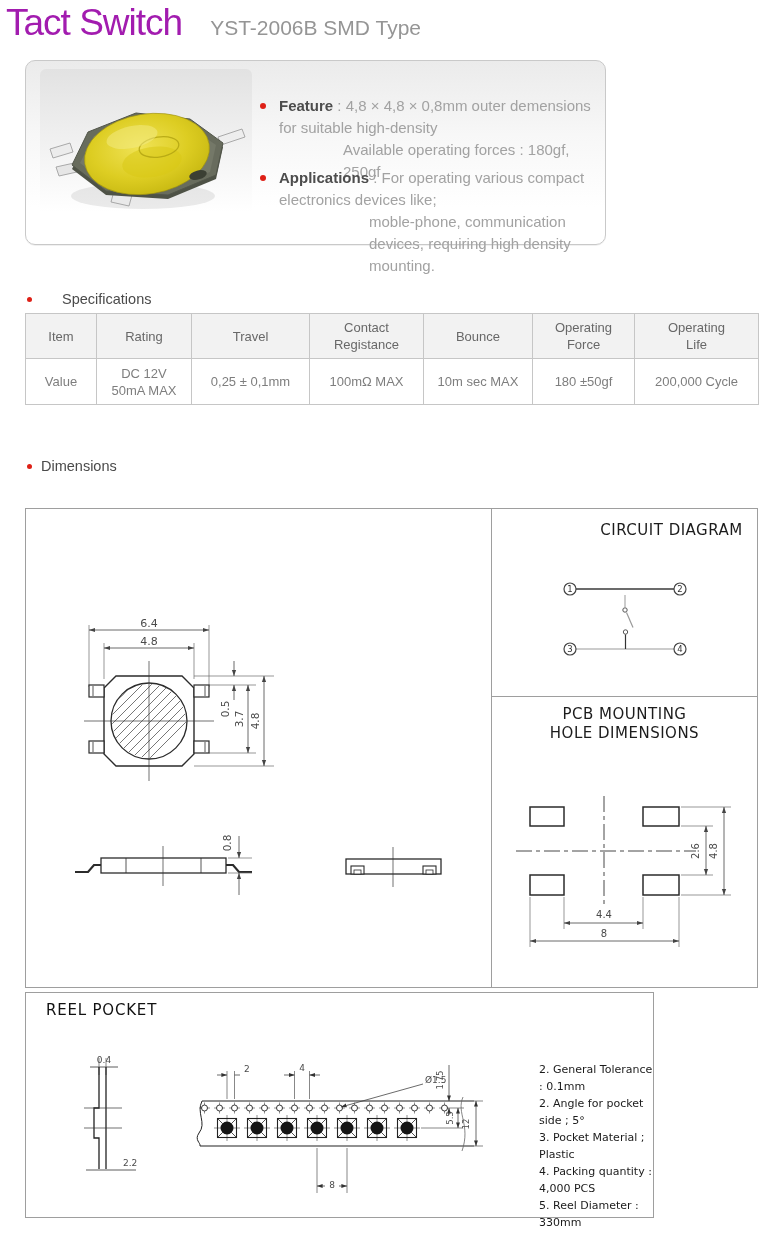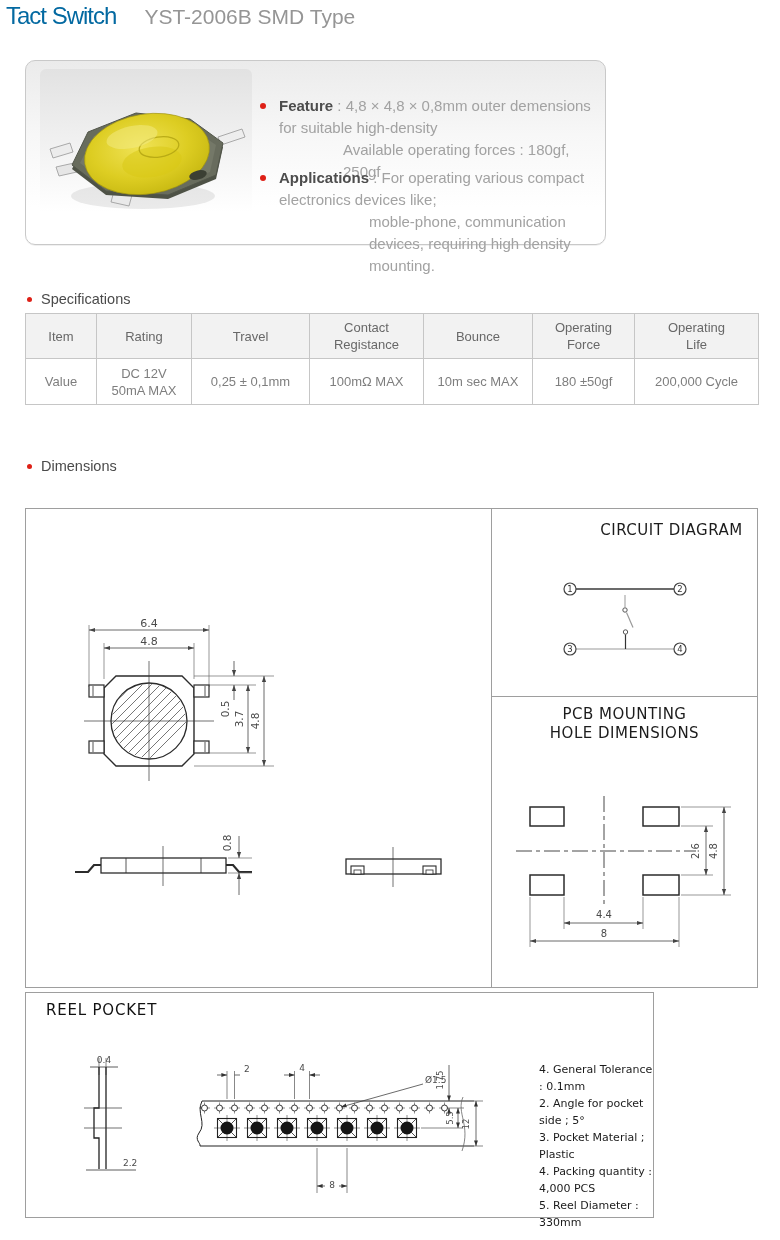--- a/index.html
+++ b/index.html
@@ -1,21 +1,21 @@
 <!DOCTYPE html>
 <html><head>
 <meta charset="utf-8">
 <style>
   * { margin:0; padding:0; box-sizing:border-box; }
   body { background:#ffffff; font-family:"Liberation Sans", sans-serif; }
   .page { position:relative; width:780px; height:1240px; background:#fff; overflow:hidden; }
 
   
   .hdr { position:absolute; left:6px; top:2px; display:flex; align-items:baseline; }
-  .hdr .t { font-size:24px; color:#0369a1; letter-spacing:-1px; }
+  .hdr .t { font-size:37px; color:#a21caf; letter-spacing:-1px; }
   .hdr .s { font-size:21px; color:#959595; margin-left:28px; }
 
   
   .ovbox { position:absolute; left:25px; top:60px; width:581px; height:185px;
            border:1px solid #c9c9c9; border-radius:10px;
            background:linear-gradient(180deg,#ebebeb 0%,#f7f7f7 40%,#ffffff 80%);
            box-shadow:0 1px 0 rgba(0,0,0,0.06); }
   .ov-item { position:absolute; padding-left:21px; font-size:15px; line-height:22px; color:#a2a2a2; }
   .ov-item b { color:#4d4d4d; font-weight:bold; }
   .rbullet { position:absolute; left:2px; top:8px; width:6px; height:6px; border-radius:50%; background:#de2016; }
@@ -97,21 +97,21 @@
     </div>
 
     <div class="ov-item" style="left:232px; top:106px;">
       <span class="rbullet"></span>
       <div><b>Applications</b><span> : </span><span>For operating various compact electronics devices like;</span></div>
       <div class="ind-a">moble-phone, communication devices, requiring high density</div>
       <div class="ind-a">mounting.</div>
     </div>
   </div>
 
-  <div class="sect" style="left:27px; top:291px;">
+  <div class="sect" style="left:27px; top:291px;gap:21px;">
     <span class="dot"></span>
     <span>Specifications</span>
   </div>
 
   <table class="spec">
     <colgroup>
       <col style="width:71px">
         <col style="width:95px">
         <col style="width:118px">
         <col style="width:114px">
@@ -410,21 +410,21 @@
         <text class="dl" x="399" y="90" text-anchor="start" font-size="9">Ø1.5</text>
         <text class="dl" transform="rotate(-90 417 87)" x="417" y="87" text-anchor="middle" font-size="8.5">1.75</text>
         <text class="dl" transform="rotate(-90 427 125)" x="427" y="125" text-anchor="middle" font-size="8.5">5.5</text>
         <text class="dl" transform="rotate(-90 443 131)" x="443" y="131" text-anchor="middle" font-size="8.5">12</text>
         <rect x="299" y="186" width="14" height="11" fill="#fff"></rect>
         <text class="dl" x="306" y="195" text-anchor="middle" font-size="9">8</text>
       </g>
     </svg>
 
     <div class="notes">
-      <div>4. General Tolerance : 0.1mm</div>
+      <div>2. General Tolerance : 0.1mm</div>
       <div>2. Angle for pocket side ; 5°</div>
       <div>3. Pocket Material ; Plastic</div>
       <div>4. Packing quantity : 4,000 PCS</div>
       <div>5. Reel Diameter : 330mm</div>
     </div>
   </div>
 
 </div>
 
 </body></html>

